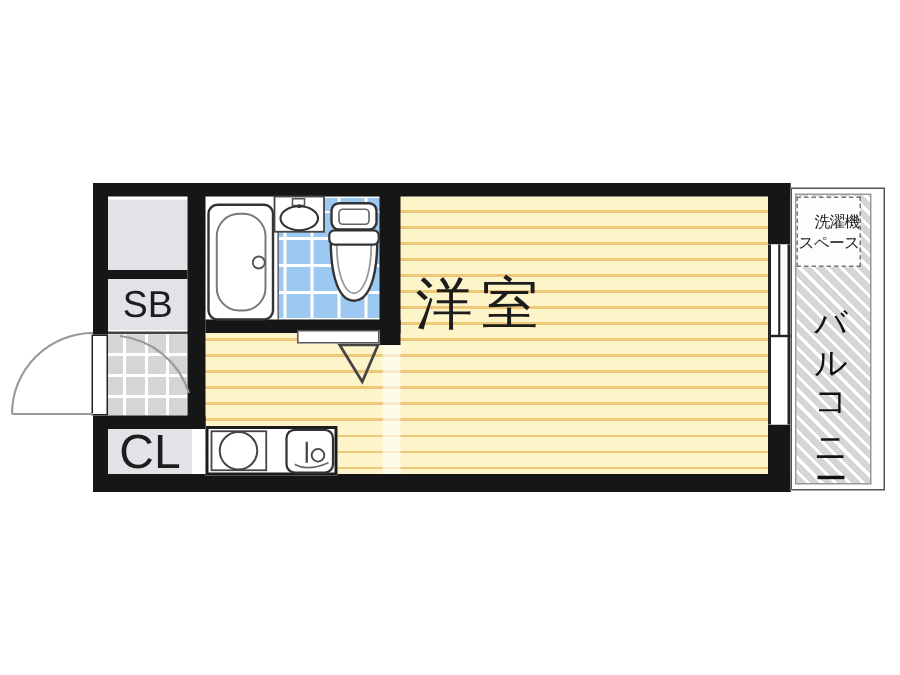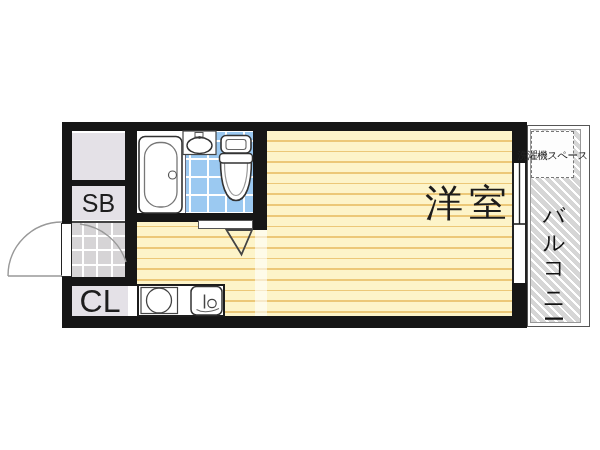--- a/index.html
+++ b/index.html
@@ -20,31 +20,31 @@
   .genkan-tiles{position:absolute;background-color:#d6d4d6;
     background-image:
       repeating-linear-gradient(to right,transparent 0 12.2px,#fff 12.2px 14.2px),
       repeating-linear-gradient(to bottom,transparent 0 12.2px,#fff 12.2px 14.2px);}
   .hatch{position:absolute;background:repeating-linear-gradient(45deg,#d6d6d6 0 4.5px,#ffffff 4.5px 6.5px);
          border:1px solid #999;}
   .white-box{position:absolute;background:#fff;}
   .light-band{position:absolute;background:rgba(255,255,255,0.6);}
   
   .room-label-center{display:flex;align-items:center;justify-content:center;color:#1d1d1d;}
-  #main-room-label{position:absolute;left:277px;top:182px;width:236px;text-align:right;color:#1c1c1c;}
+  #main-room-label{position:absolute;left:277px;top:182px;width:236px;text-align:left;color:#1c1c1c;}
   #main-room-label .l1{font-size:38px;line-height:42px;letter-spacing:6px;}
   #main-room-label .l2{font-size:31px;line-height:36px;letter-spacing:2px;}
   #sb-label{position:absolute;left:72px;top:186px;width:53px;height:34px;font-size:25px;}
   #cl-label{position:absolute;left:72px;top:286px;width:56px;height:30px;font-size:32px;}
   #balcony-label{position:absolute;left:529px;top:182px;width:50px;height:138px;
     display:flex;align-items:center;justify-content:center;
     writing-mode:vertical-rl;font-size:22px;letter-spacing:4px;color:#111;}
   #laundry-box{position:absolute;left:531px;top:131px;width:43px;height:47px;background:#fdfdfd;
-    border:1.6px dashed #777;box-sizing:border-box;display:flex;
-    align-items:center;justify-content:center;font-size:10.5px;line-height:14px;
+    border:1.6px dashed #777;box-sizing:border-box;display:flex;flex-direction:column;
+    align-items:flex-end;justify-content:center;font-size:10.5px;line-height:14px;
     letter-spacing:-0.5px;color:#222;white-space:nowrap;}
   
   #window{position:absolute;left:512px;top:163px;width:15px;height:120px;background:#fff;
     border-left:2px solid #222;border-right:2px solid #222;box-sizing:border-box;}
   
   #balcony-frame{position:absolute;left:527px;top:125px;width:63px;height:202px;background:#fff;
     border:1.5px solid #555;box-sizing:border-box;}
   #counter{position:absolute;left:137px;top:284px;width:88px;height:33px;background:#fff;
     border:2px solid #1c1c1c;box-sizing:border-box;}
   #door-leaf{position:absolute;left:61px;top:223px;width:11px;height:54px;background:#fff;

